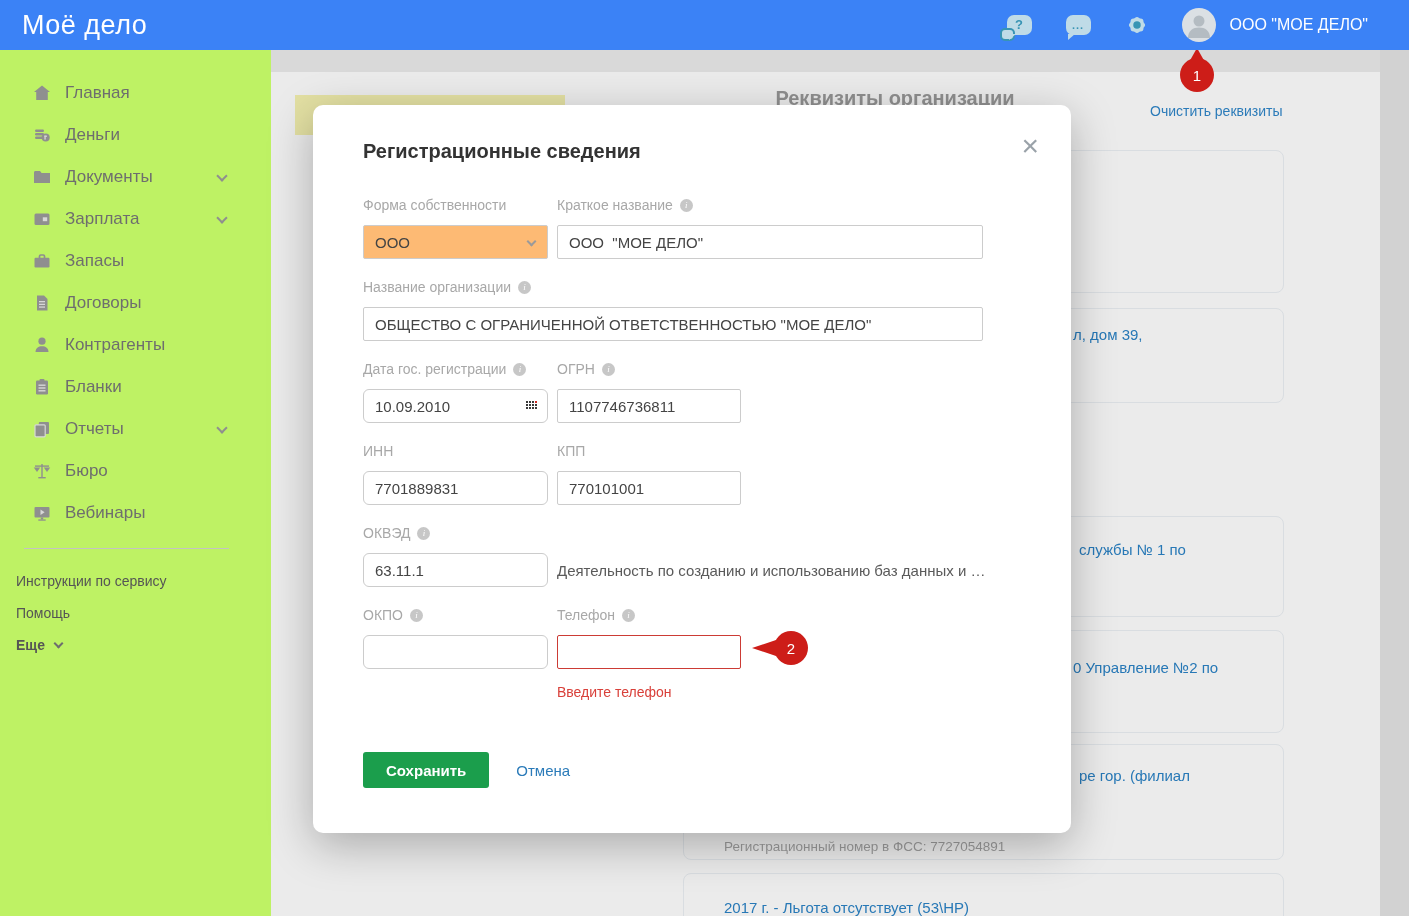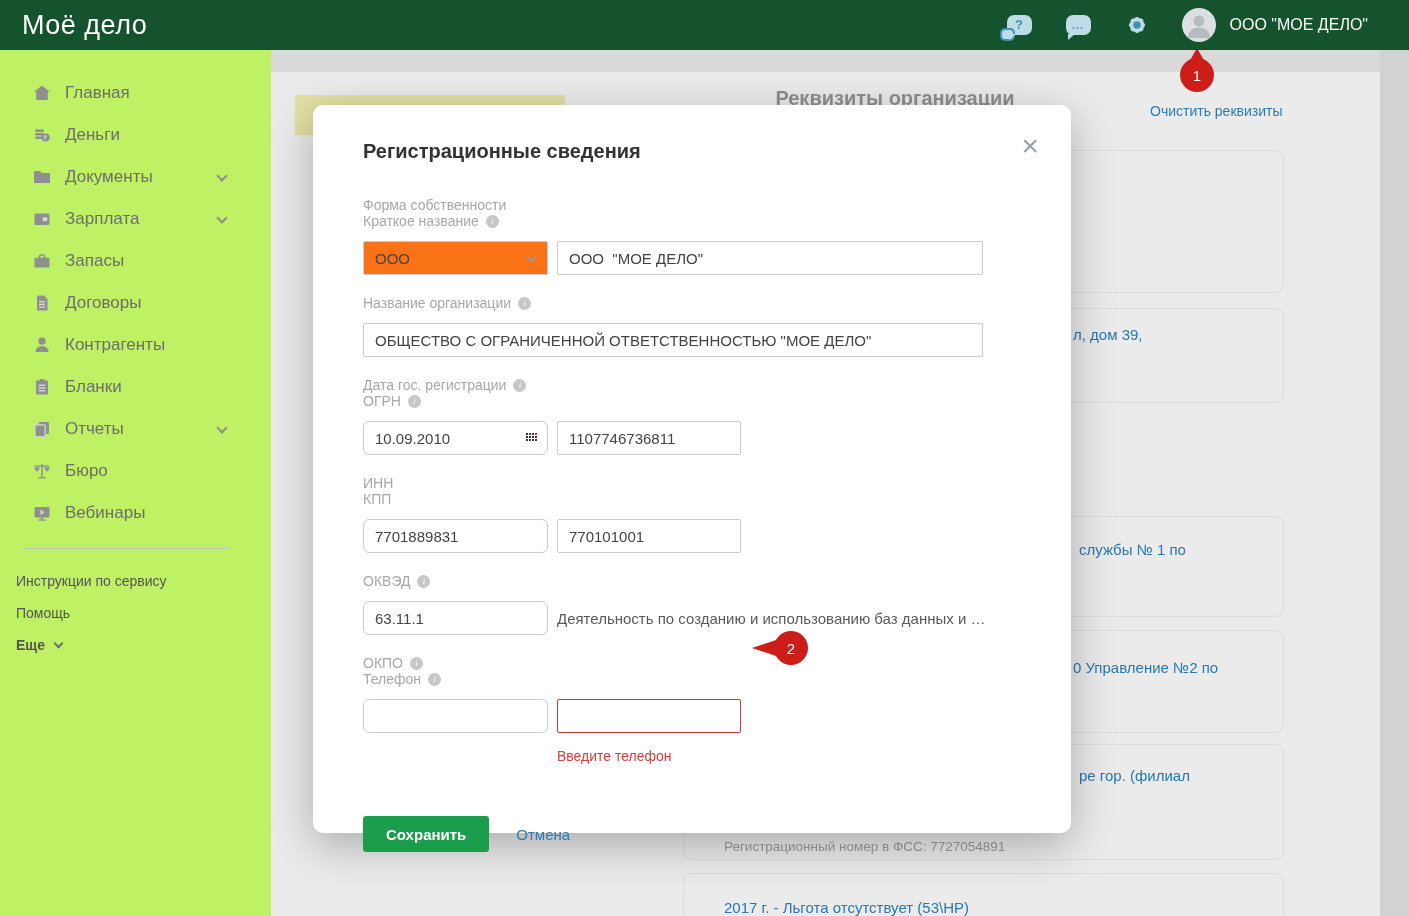--- a/index.html
+++ b/index.html
@@ -1,21 +1,21 @@
 <!DOCTYPE html>
 <html><head>
 <meta charset="utf-8">
 <style>
   * { box-sizing: border-box; }
   html,body { margin:0; padding:0; }
   body { font-family:"Liberation Sans","DejaVu Sans",sans-serif; background:#d8d8d8; }
   #app { position:relative; width:1409px; height:916px; overflow:hidden; background:#ebebeb; }
 
   
-  .topbar { position:absolute; left:0; top:0; width:1409px; height:50px; background:#14532d; z-index:10; display:flex; align-items:center; }
+  .topbar { position:absolute; left:0; top:0; width:1409px; height:50px; background:#3b82f6; z-index:10; display:flex; align-items:center; }
   .logo { color:#fff; font-size:27px; margin-left:22px; letter-spacing:.5px; }
   .top-right { position:absolute; right:41px; top:0; height:50px; display:flex; align-items:center; }
   .tb-icon { margin-left:34px; display:flex; align-items:center; justify-content:center; cursor:pointer; }
   .bubble { position:relative; width:25px; height:20px; background:#bfdbe7; border-radius:7px; color:#3894b4; font-size:13px; font-weight:bold; text-align:center; line-height:20px; }
   .bubble::after { content:""; position:absolute; left:2px; bottom:-5px; width:0; height:0; border-left:7px solid #bfdbe7; border-bottom:6px solid transparent; }
   .bubble.small-extra::before { content:""; position:absolute; left:-5px; bottom:-4px; width:11px; height:9px; background:#bfdbe7; border-radius:3px; box-shadow:0 0 0 2px #3894b4; }
   .dots { letter-spacing:1px; font-size:11px; }
   .avatar { width:34px; height:34px; border-radius:50%; background:#dbe0e4; margin-left:33px; position:relative; overflow:hidden; cursor:pointer; }
   .company { color:#fff; font-size:16px; margin-left:14px; cursor:pointer; }
 
@@ -43,30 +43,30 @@
   .c2 { top:308px; height:95px; }
   .c3 { top:516px; height:101px; }
   .c4 { top:630px; height:103px; }
   .c5 { top:744px; height:116px; }
   .c6 { top:873px; height:80px; }
 
   
   .modal { position:absolute; left:313px; top:105px; width:758px; height:728px; background:#fff; border-radius:10px; box-shadow:0 12px 45px rgba(0,0,0,.28); padding:35px 50px; z-index:5; }
   .modal-title { margin:0 0 34px 0; font-size:20px; font-weight:bold; color:#333; }
   .modal-close { position:absolute; top:26px; right:32px; font-size:30px; font-weight:300; color:#9aa2a9; cursor:pointer; line-height:1; }
-  .labels { display:flex; margin-bottom:12px;flex-direction:column; }
+  .labels { display:flex; margin-bottom:12px; }
   .labels .lab { font-size:14px; color:#a8a8a8; display:flex; align-items:center; gap:7px; }
   .labels .lab.w1 { width:194px; }
   .info { width:13px; height:13px; border-radius:50%; background:#c7c7c7; color:#fff; font-size:9px; font-style:italic; font-family:"Liberation Serif","DejaVu Serif",serif; display:inline-flex; align-items:center; justify-content:center; cursor:pointer; }
   .info::after { content:"i"; }
   .fields { display:flex; gap:9px; }
   .row { margin-bottom:20px; }
   .tinput { height:34px; border:1px solid #ccc; border-radius:2px; background:#fff; font-size:15px; color:#444; padding:0 11px; font-family:inherit; }
   .w-185 { width:185px;border-radius:6px; } .w-184 { width:184px; } .w-620 { width:620px; }
-  .select { position:relative; width:185px; height:34px; border:1px solid #ccc; border-radius:2px; background:#f97316; font-size:15px; color:#444; padding:12px 11px; display:flex; align-items:center; cursor:pointer; }
+  .select { position:relative; width:185px; height:34px; border:1px solid #ccc; border-radius:2px; background:#fdba74; font-size:15px; color:#444; padding:12px 11px; display:flex; align-items:center; cursor:pointer; }
   .select .sel-chev { position:absolute; right:12px; top:12px; width:7px; height:7px; border-right:2px solid #9a9a9a; border-bottom:2px solid #9a9a9a; transform:rotate(45deg); }
   .date-wrap { position:relative; width:185px; }
   .date-wrap .cal { position:absolute; right:9px; top:11px; }
   .okved-desc { width:430px; font-size:15px; color:#5a5a5a; align-self:center; white-space:nowrap; overflow:hidden; text-overflow:ellipsis; }
   .input-error { border-color:#cc3b35; }
   .error-text { margin-top:15px; margin-left:194px; font-size:14px; color:#d9403a; }
   .btn-row { margin-top:52px; display:flex; align-items:center; }
   .btn-save { background:#1b9e4c; color:#fff; font-size:15px; font-weight:bold; border:none; border-radius:3px; padding:0 23px; height:36px; cursor:pointer; font-family:inherit; }
   .link-cancel { margin-left:27px; font-size:15px; color:#2b7bb9; cursor:pointer; }
 

